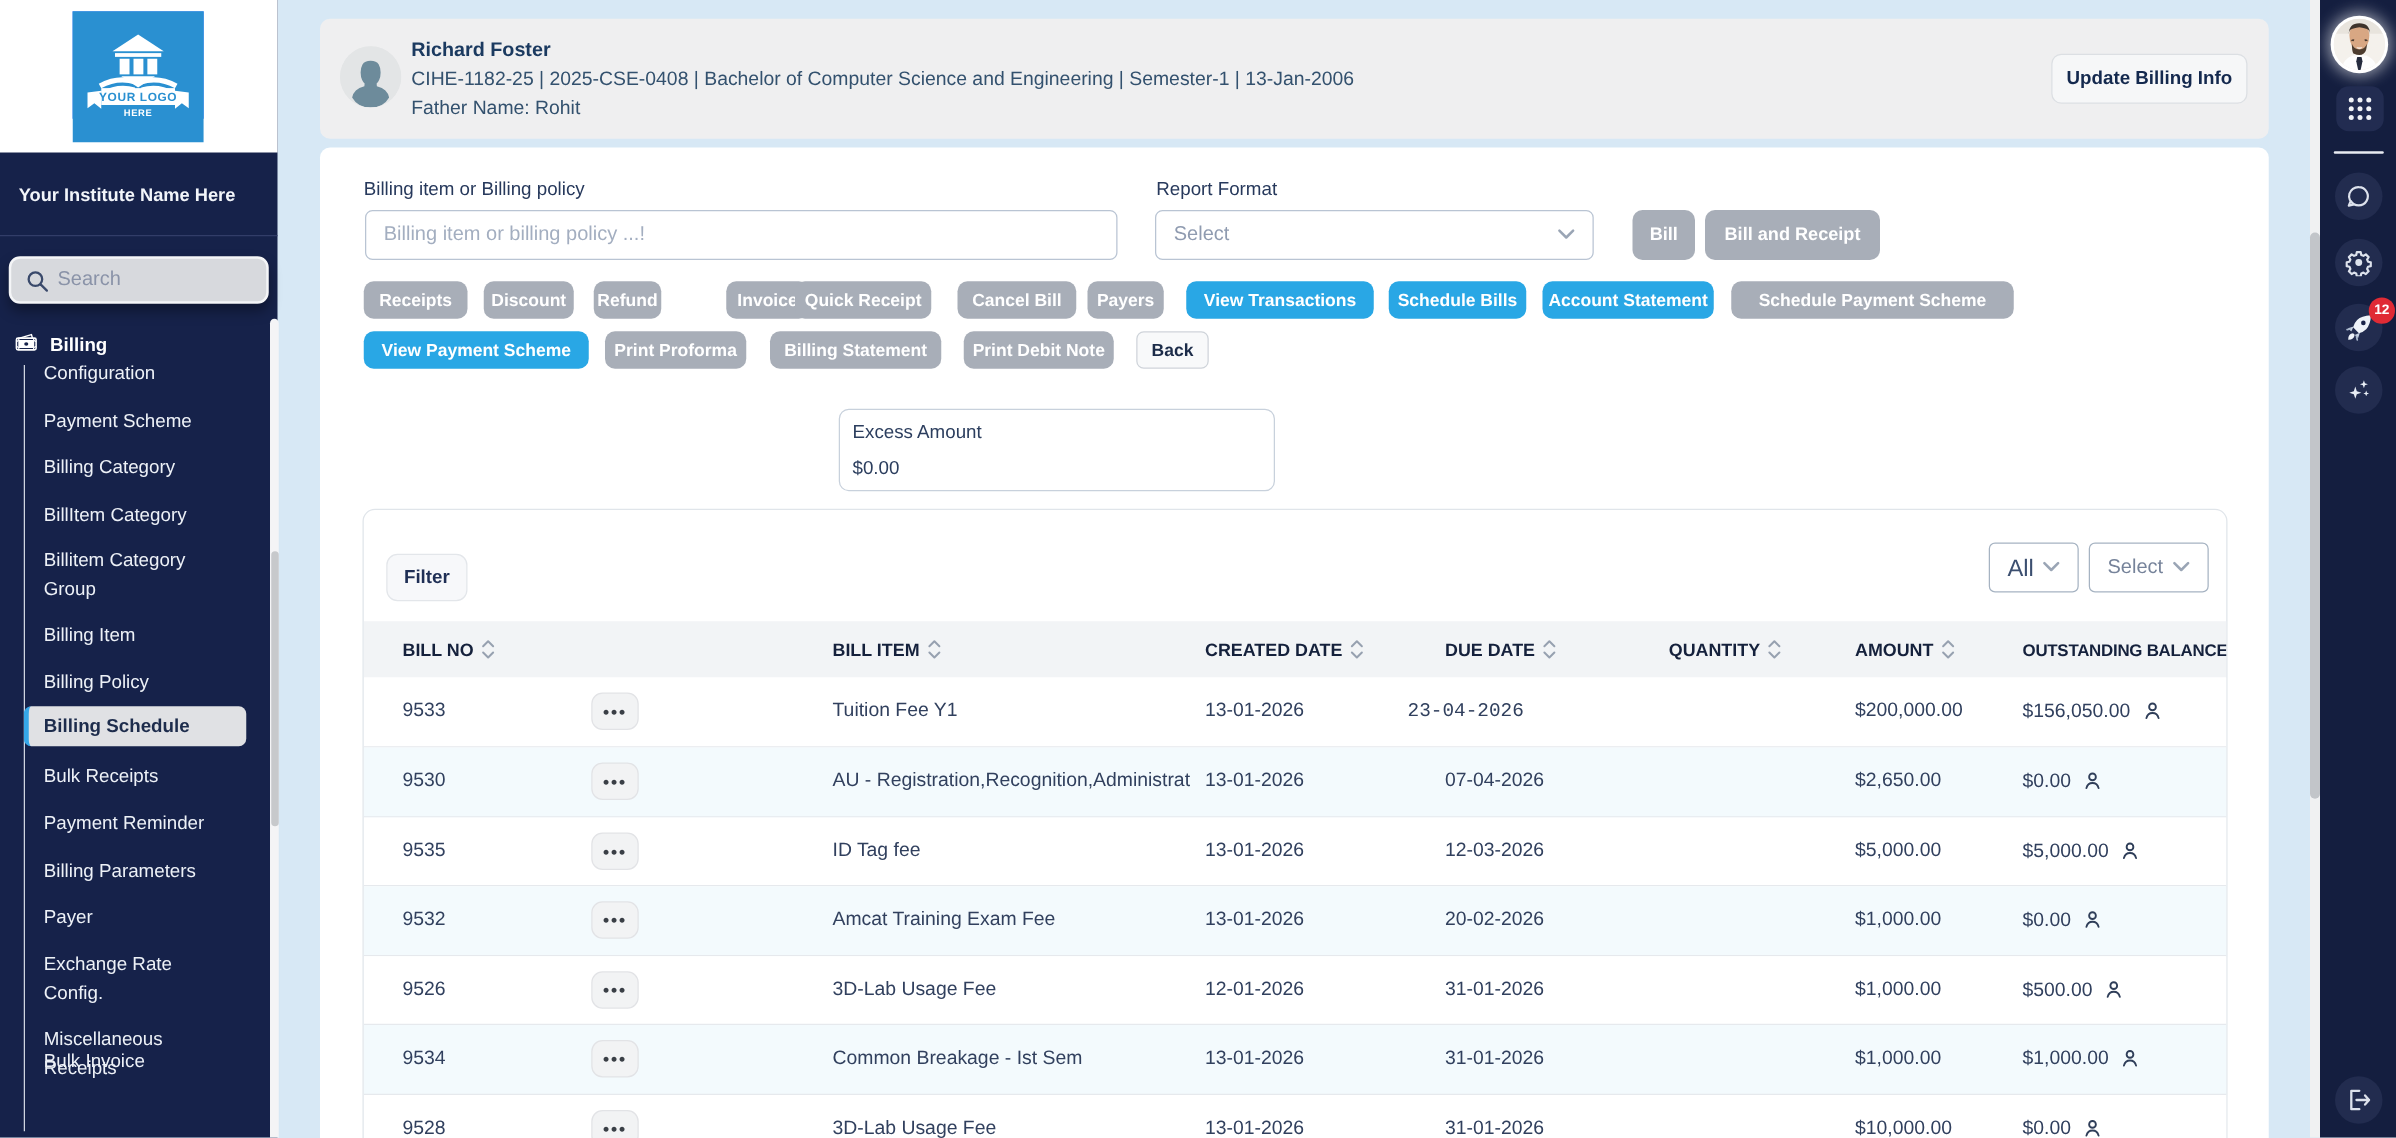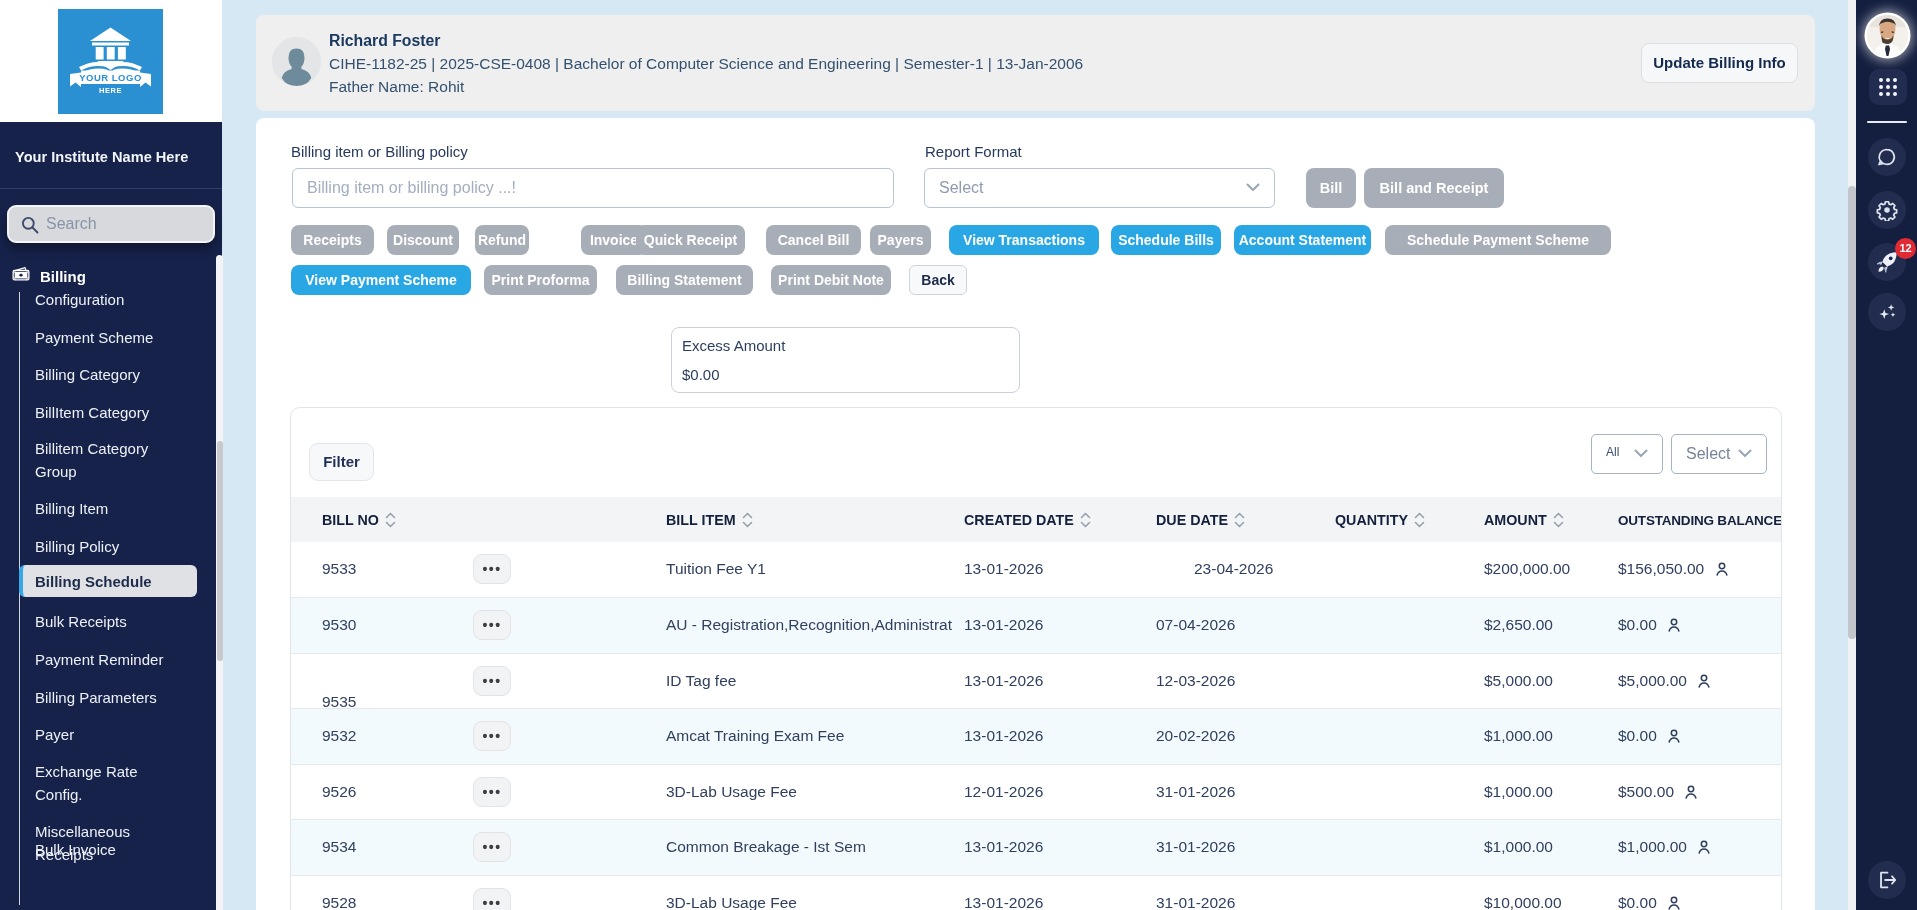--- a/index.html
+++ b/index.html
@@ -38,21 +38,21 @@
 .blu { background:#29a7e5; }
 .btn40 { height:40px; line-height:40px; border-radius:8px; position:absolute; color:#fff; font-weight:bold; font-size:14.5px; text-align:center; background:#a8aeb8; }
 #backbtn { position:absolute; left:653px; top:147px; width:58px; height:30px; background:#f8f9fa; border:1px solid #cfd4da; border-radius:6px; color:#1c2c49; font-size:14px; font-weight:bold; text-align:center; line-height:28px; }
 .icard { position:absolute; top:209px; width:349px; height:66px; border:1px solid #c8d1dc; border-radius:8px; background:#fff; }
 .icard .t1 { position:absolute; left:10px; top:9px; font-size:15px; color:#2c3e5e; }
 .icard .t2 { position:absolute; left:10px; top:38px; font-size:15px; color:#2c3e5e; }
 
 #tcard { position:absolute; left:34px; top:289px; width:1492px; height:523px; border:1px solid #e0e5ea; border-radius:10px; background:#fff; overflow:hidden; }
 #filter { position:absolute; left:18px; top:35px; width:65px; height:38px; background:#f7f8fa; border:1px solid #e3e6ea; border-radius:9px; color:#1f2f55; font-size:15px; font-weight:bold; text-align:center; line-height:36px; }
 #ddall { position:absolute; left:1300px; top:26px; width:72px; height:40px; border:1px solid #a6b3c2; border-radius:5px; background:#fff; }
-#ddall span { position:absolute; left:14px; top:10px; font-size:12px; color:#3c4f70; }
+#ddall span { position:absolute; left:14px; top:10px; font-size:19px; color:#3c4f70; }
 #ddsel { position:absolute; left:1380px; top:26px; width:96px; height:40px; border:1px solid #a6b3c2; border-radius:5px; background:#fff; }
 #ddsel span { position:absolute; left:14px; top:10px; font-size:16px; color:#76839a; }
 #thead { position:absolute; left:0; top:89px; width:1492px; height:45px; background:#f2f4f6; }
 .th { position:absolute; top:50%; transform:translateY(-50%); font-size:14.3px; font-weight:bold; color:#15213c; white-space:nowrap; }
 .row { position:absolute; left:0; width:1492px; height:55.5px; border-bottom:1px solid #e6e9ed; background:#fff; }
 .row.alt { background:#f3fafd; }
 .cell { position:absolute; top:50%; transform:translateY(-50%); font-size:15.5px; color:#31405e; white-space:nowrap; }
 .dots { position:absolute; left:182px; top:50%; transform:translateY(-50%); width:38px; height:30px; background:#f2f3f4; border:1px solid #e2e3e6; border-radius:9px; text-align:center; }
 .dots span { position:absolute; left:0; right:0; top:4px; font-size:14px; font-weight:bold; letter-spacing:1.5px; color:#3a3f46; line-height:20px; }
 
@@ -214,21 +214,21 @@
           </svg></div>
       <div class="th" style="left:1327px; font-size:13.5px; letter-spacing:-0.2px;">OUTSTANDING BALANCE</div>
     </div>
     <div class="row" style="top:134px;">
       <div class="cell" style="left:31px;">9533</div>
         <div class="dots">
           <span>•••</span>
         </div>
       <div class="cell" style="left:375px;">Tuition Fee Y1</div>
       <div class="cell" style="left:673px;">13-01-2026</div>
-        <div class="cell" style="left:903px;">23-04-2026</div>
+        <div class="cell" style="left:835px;font-family:Liberation Mono, monospace;">23-04-2026</div>
       <div class="cell" style="left:1193px;">$200,000.00</div>
       <div class="cell" style="left:1327px;">$156,050.00 <svg class="psn" style="vertical-align:-4px; margin-left:4px;" width="18" height="18" viewBox="0 0 24 24" fill="none" stroke="#2f3e59" stroke-width="2" stroke-linecap="round">
             <circle cx="12" cy="8" r="3.6"></circle>
             <path d="M5.5 20c1-4 4-5.5 6.5-5.5S17.5 16 18.5 20"></path>
           </svg></div>
     </div>
     <div class="row alt" style="top:190px;">
       <div class="cell" style="left:31px;">9530</div>
         <div class="dots">
           <span>•••</span>
@@ -236,21 +236,21 @@
       <div class="cell clip" style="left:375px;">AU - Registration,Recognition,Administrat</div>
       <div class="cell" style="left:673px;">13-01-2026</div>
         <div class="cell" style="left:865px;">07-04-2026</div>
       <div class="cell" style="left:1193px;">$2,650.00</div>
       <div class="cell" style="left:1327px;">$0.00 <svg class="psn" style="vertical-align:-4px; margin-left:4px;" width="18" height="18" viewBox="0 0 24 24" fill="none" stroke="#2f3e59" stroke-width="2" stroke-linecap="round">
             <circle cx="12" cy="8" r="3.6"></circle>
             <path d="M5.5 20c1-4 4-5.5 6.5-5.5S17.5 16 18.5 20"></path>
           </svg></div>
     </div>
     <div class="row" style="top:245.5px;">
-      <div class="cell" style="left:31px;margin-top:21px;">9535</div>
+      <div class="cell" style="left:31px;">9535</div>
         <div class="dots">
           <span>•••</span>
         </div>
       <div class="cell" style="left:375px;">ID Tag fee</div>
       <div class="cell" style="left:673px;">13-01-2026</div>
         <div class="cell" style="left:865px;">12-03-2026</div>
       <div class="cell" style="left:1193px;">$5,000.00</div>
       <div class="cell" style="left:1327px;">$5,000.00 <svg class="psn" style="vertical-align:-4px; margin-left:4px;" width="18" height="18" viewBox="0 0 24 24" fill="none" stroke="#2f3e59" stroke-width="2" stroke-linecap="round">
             <circle cx="12" cy="8" r="3.6"></circle>
             <path d="M5.5 20c1-4 4-5.5 6.5-5.5S17.5 16 18.5 20"></path>

